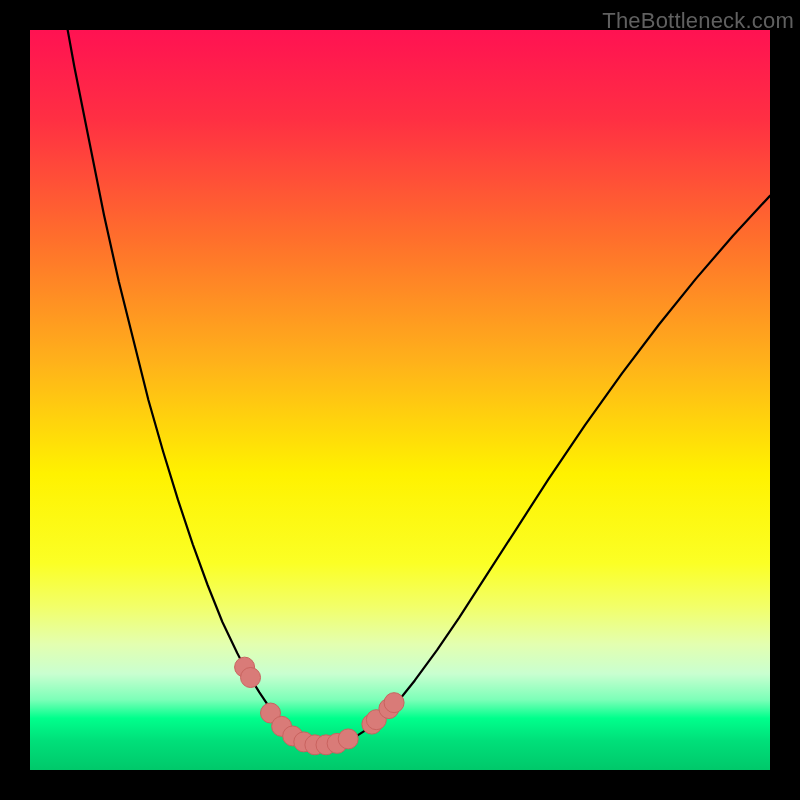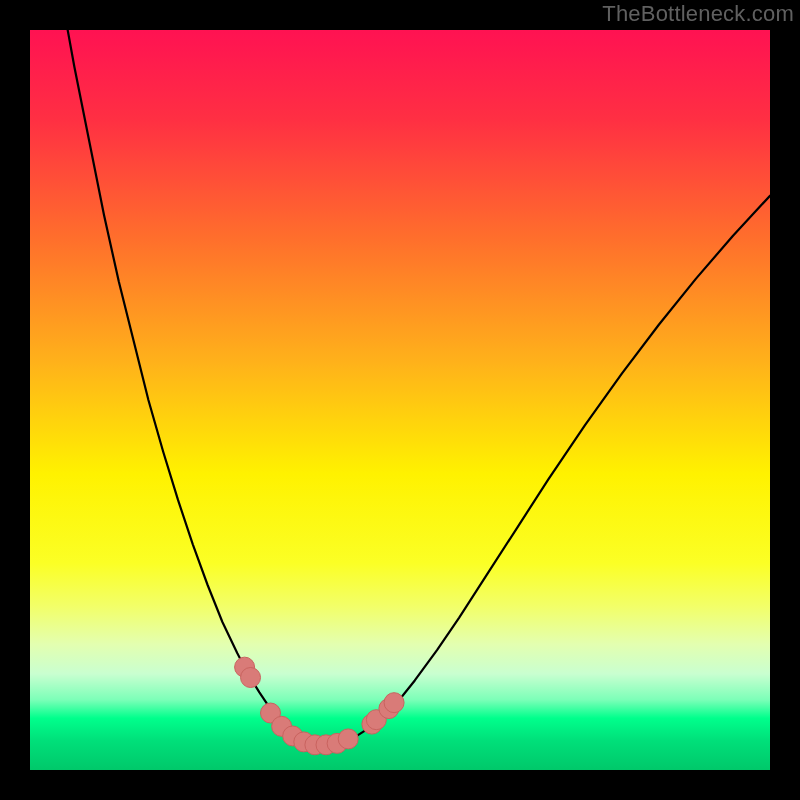--- a/index.html
+++ b/index.html
@@ -19,21 +19,21 @@
   .plot-area {
     position: absolute;
     left: 30px;
     top: 30px;
     width: 740px;
     height: 740px;
     overflow: hidden;
   }
   .watermark {
     position: absolute;
-    top: 1px;
+    top: 8px;
     right: 6px;
     color: #606060;
     font-size: 22px;
     font-weight: 400;
     letter-spacing: 0.2px;
     z-index: 10;
     user-select: none;
   }
   svg { display: block; }
 </style>

